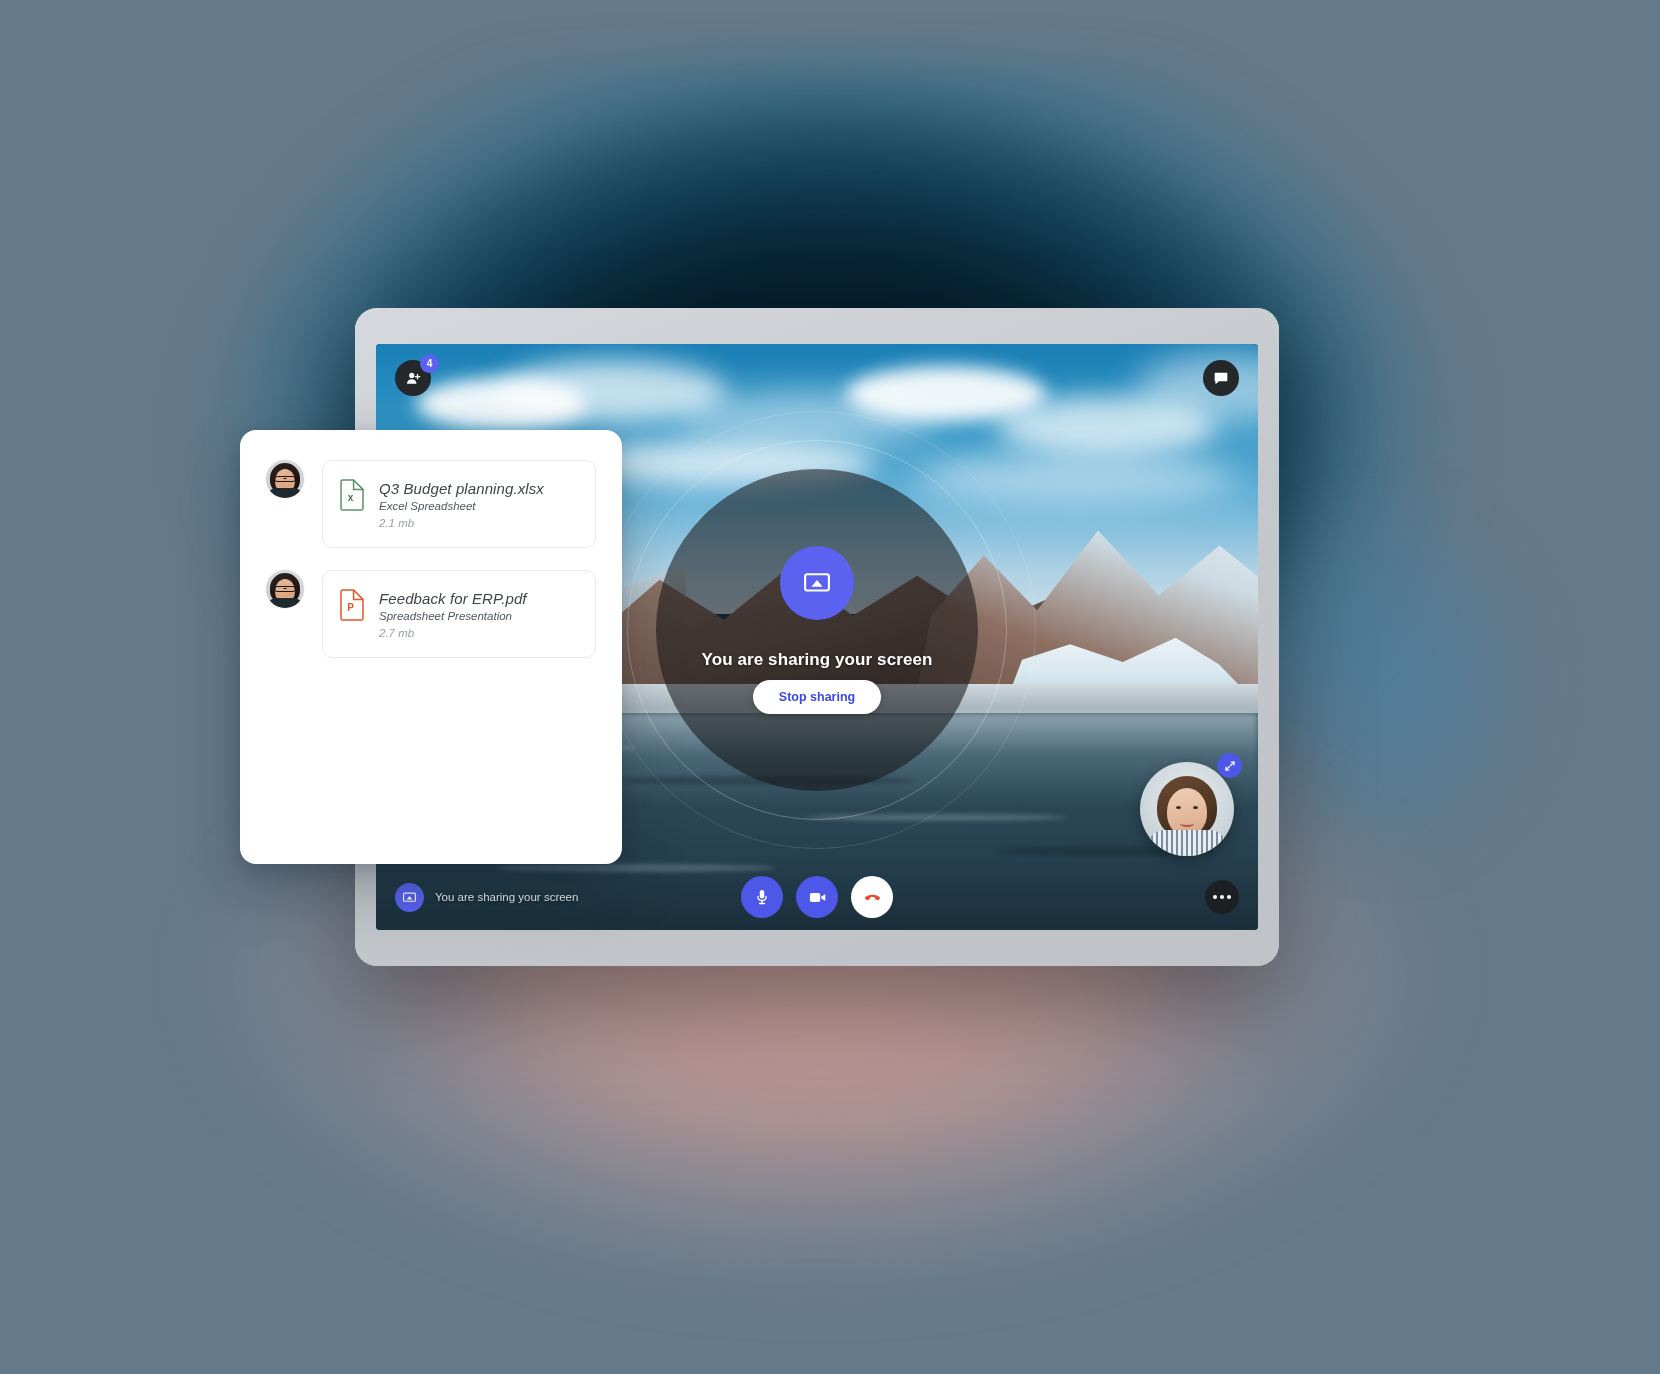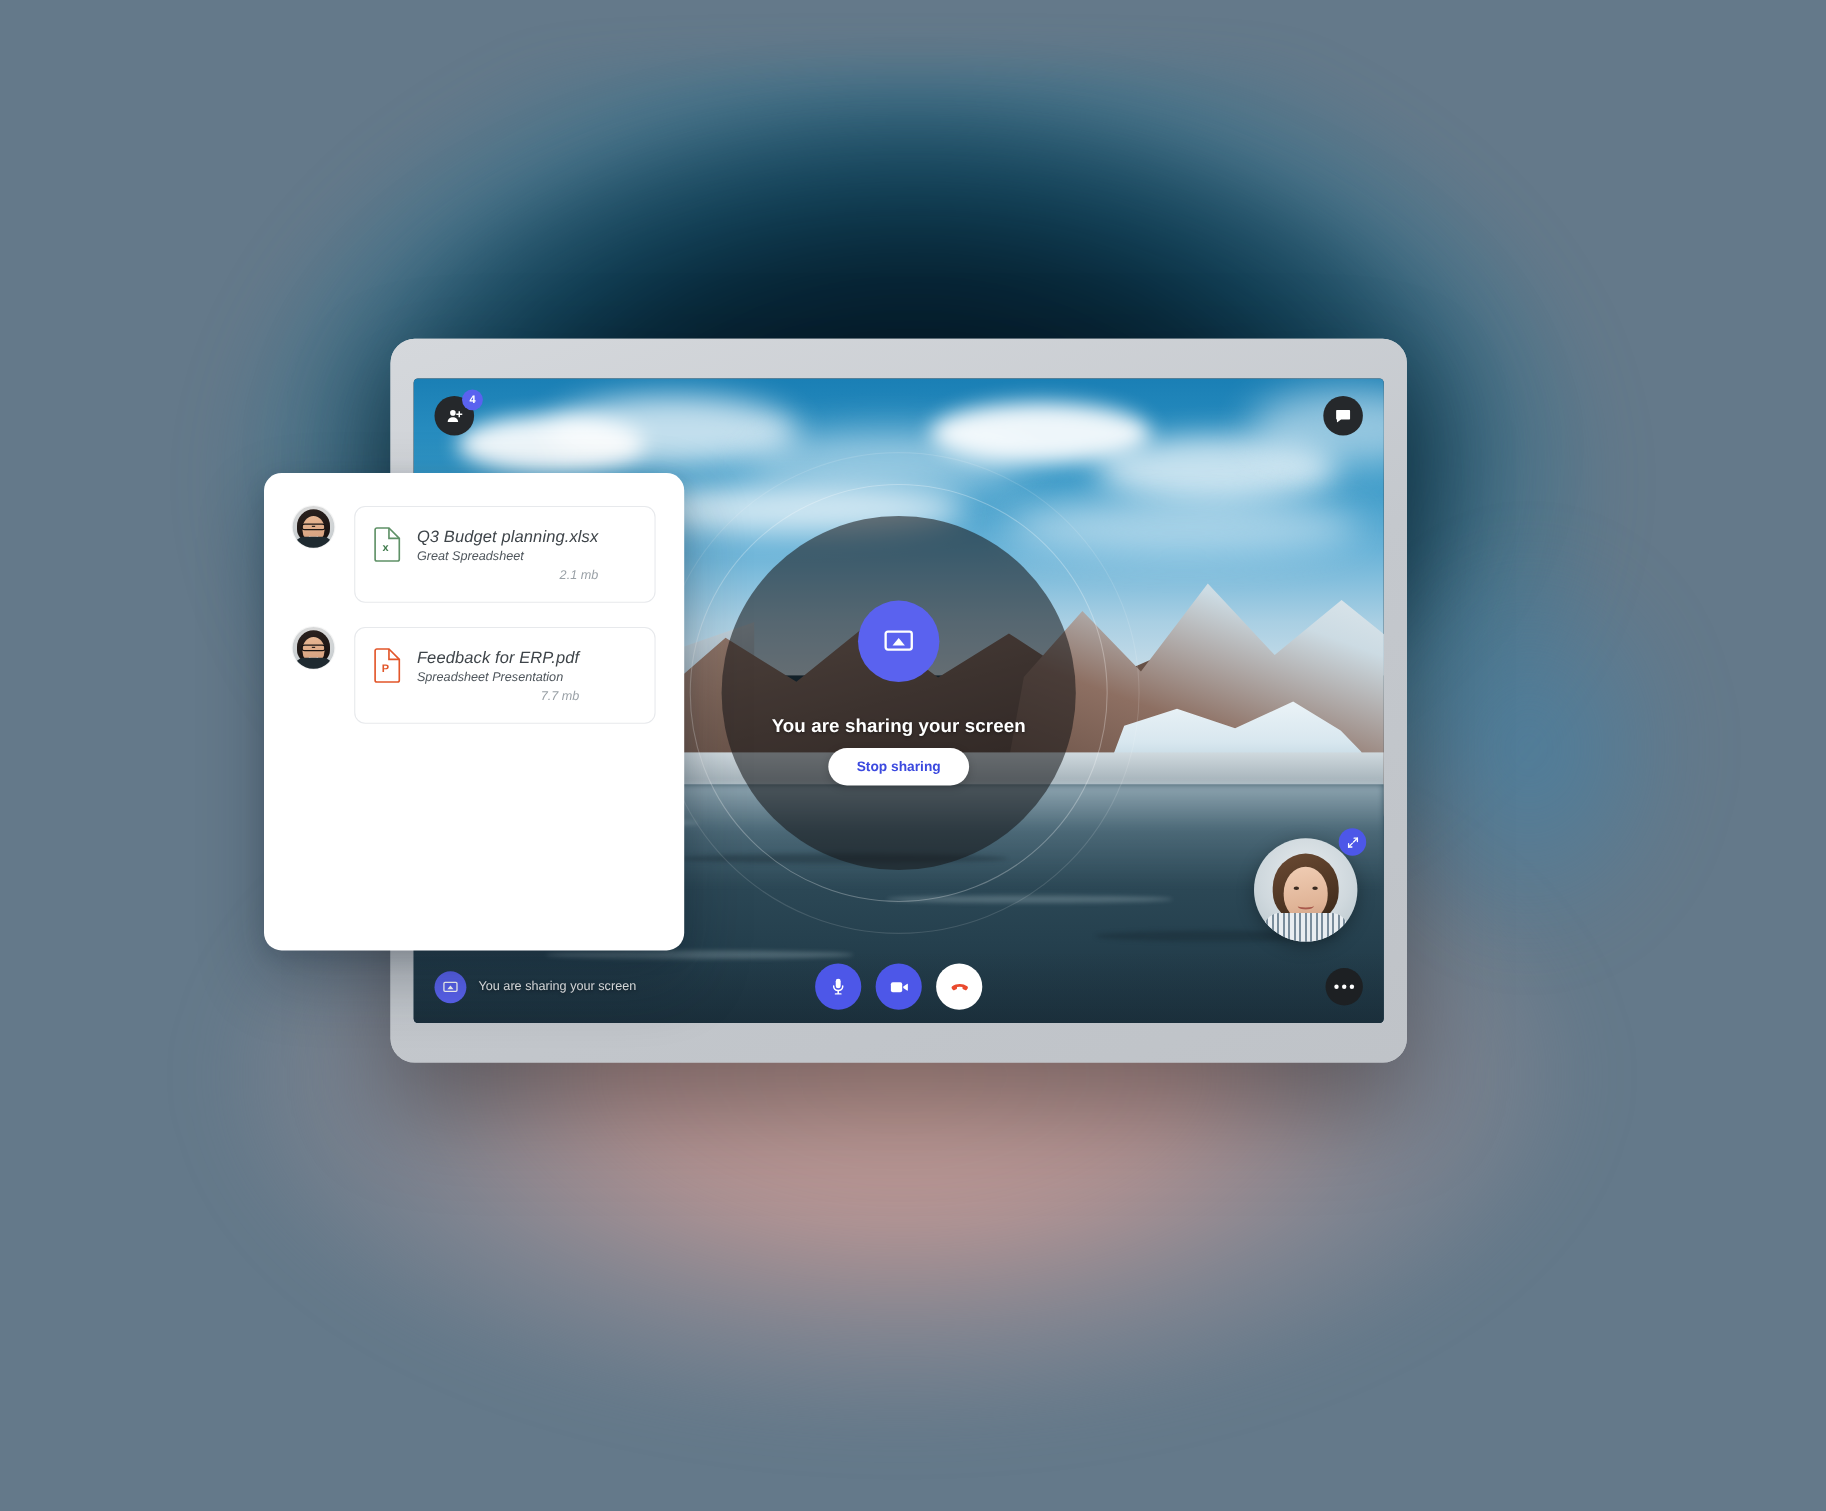--- a/index.html
+++ b/index.html
@@ -408,21 +408,21 @@
     border-radius: 10px;
     padding: 18px 16px;
     display: flex;
     gap: 14px;
     align-items: flex-start;
     cursor: pointer;
   }
   .file-meta { display: flex; flex-direction: column; gap: 3px; padding-top: 1px; font-style: italic; }
   .file-name { font-size: 15px; color: #3e4449; letter-spacing: 0.1px; }
   .file-type { font-size: 11.5px; color: #4f565c; }
-  .file-size { font-size: 11.5px; color: #9aa1a7; margin-top: 2px; text-align: right; }
+  .file-size { font-size: 11.5px; color: #9aa1a7; margin-top: 2px; }
 
   .text-msg {
     flex: 1;
     font-size: 19px;
     color: #3e444a;
     padding-top: 5px;
     letter-spacing: 0.15px;
   }
 
   #composer {
@@ -584,21 +584,21 @@
         <div class="file-card">
           <span>
             <svg width="26" height="32" viewBox="0 0 26 32" fill="none">
               <path d="M2 2.6A1.6 1.6 0 0 1 3.6 1h11l9.4 9.4v19A1.6 1.6 0 0 1 22.4 31H3.6A1.6 1.6 0 0 1 2 29.4z" stroke="#5f9167" stroke-width="1.5" fill="#ffffff"></path>
               <path d="M14.6 1v9.4H24" stroke="#5f9167" stroke-width="1.5" fill="none"></path>
               <text x="11.5" y="22" font-family="Liberation Sans, sans-serif" font-size="10" font-weight="bold" fill="#3f7a4b" text-anchor="middle">x</text>
             </svg>
           </span>
           <div class="file-meta">
             <div class="file-name">Q3 Budget planning.xlsx</div>
-            <div class="file-type">Great Spreadsheet</div>
+            <div class="file-type">Excel Spreadsheet</div>
             <div class="file-size">2.1 mb</div>
           </div>
         </div>
       </div>
 
 
       <div class="msg-row">
         <div class="avatar av-a">
           <span class="hair"></span>
           <span class="face"></span>
@@ -610,21 +610,21 @@
           <span>
             <svg width="26" height="32" viewBox="0 0 26 32" fill="none">
               <path d="M2 2.6A1.6 1.6 0 0 1 3.6 1h11l9.4 9.4v19A1.6 1.6 0 0 1 22.4 31H3.6A1.6 1.6 0 0 1 2 29.4z" stroke="#e2562a" stroke-width="1.5" fill="#ffffff"></path>
               <path d="M14.6 1v9.4H24" stroke="#e2562a" stroke-width="1.5" fill="none"></path>
               <text x="11.5" y="22" font-family="Liberation Sans, sans-serif" font-size="10" font-weight="bold" fill="#e2562a" text-anchor="middle">P</text>
             </svg>
           </span>
           <div class="file-meta">
             <div class="file-name">Feedback for ERP.pdf</div>
             <div class="file-type">Spreadsheet Presentation</div>
-            <div class="file-size">7.7 mb</div>
+            <div class="file-size">2.7 mb</div>
           </div>
         </div>
       </div>
 
     </div>
 
   </div>
 
 </div>
 

